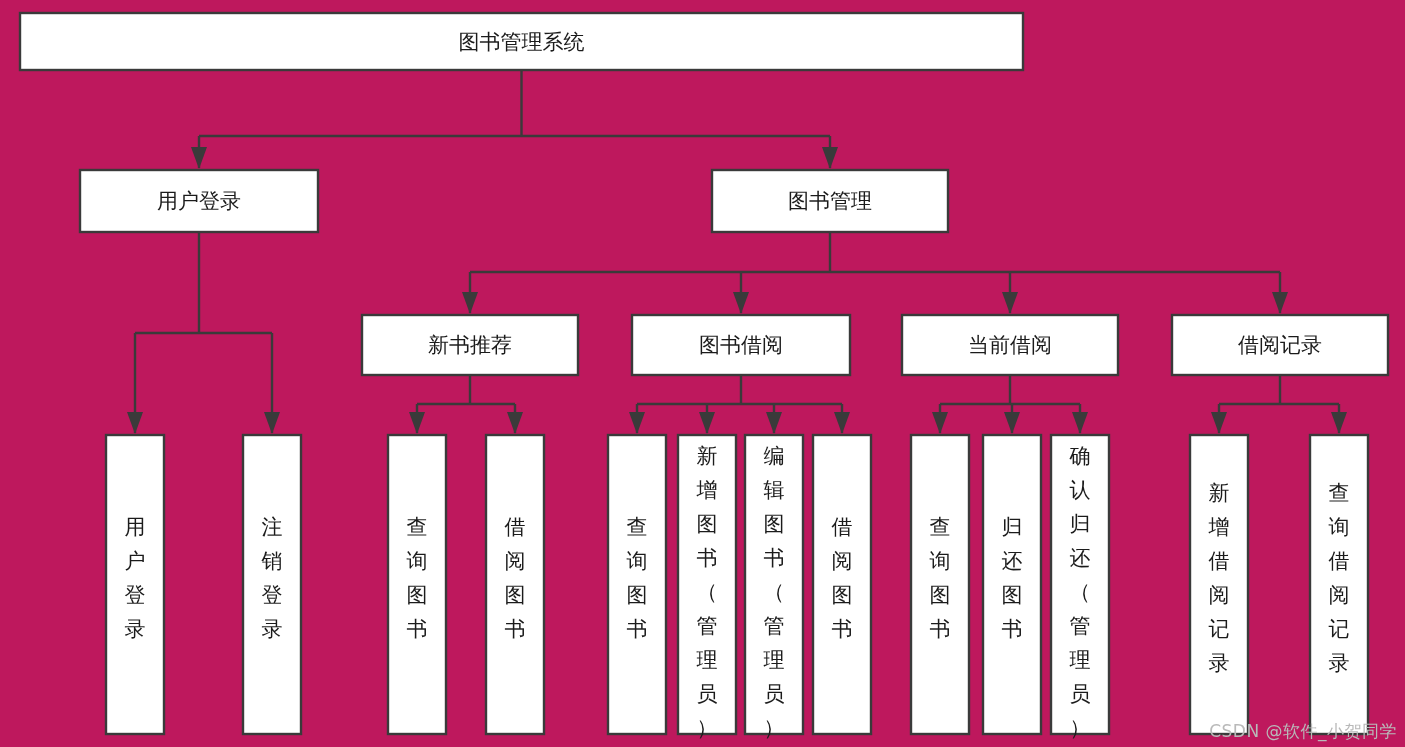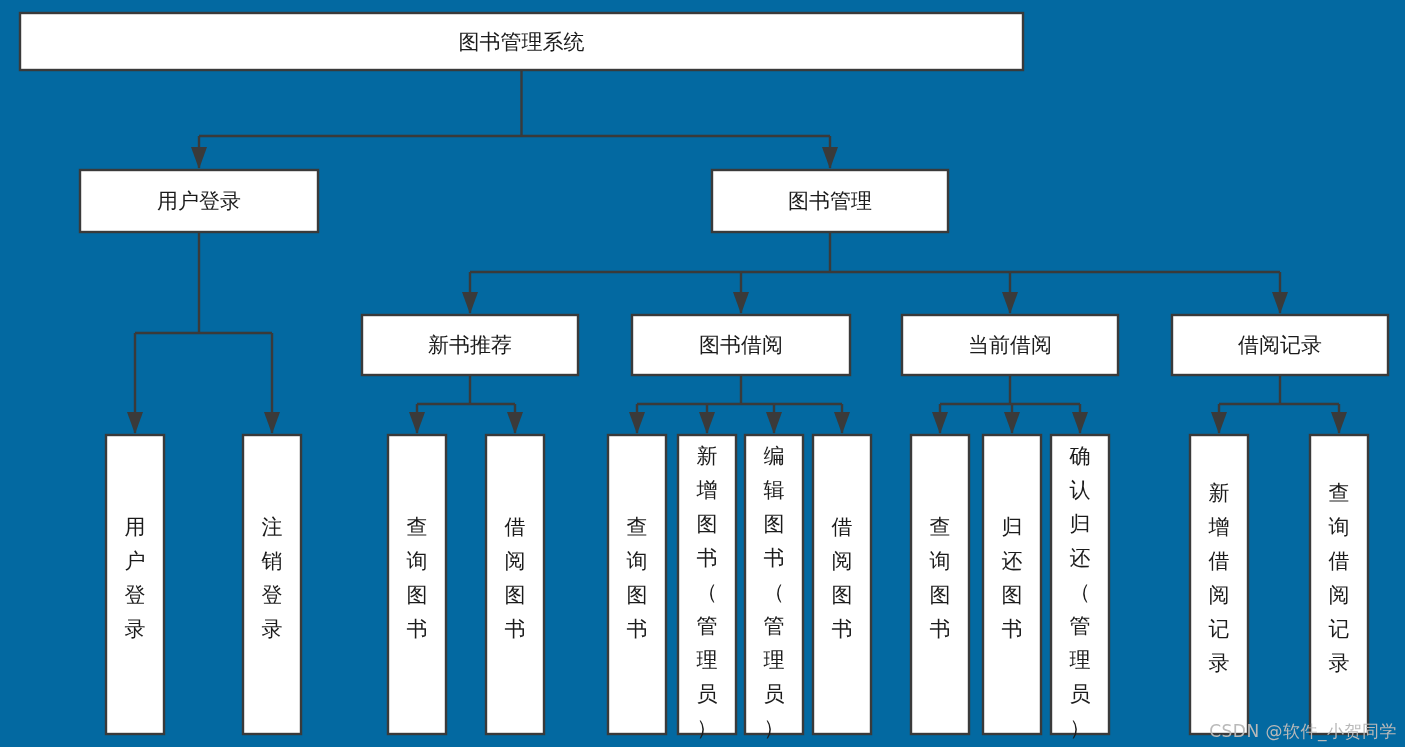--- a/index.html
+++ b/index.html
@@ -8,21 +8,21 @@
     padding: 0;
     background: #ffffff;
   }
   body {
     font-family: "DejaVu Sans", "Liberation Sans", sans-serif;
   }
   #diagram-root {
     position: relative;
     width: 1405px;
     height: 747px;
-    background: #0369a1;
+    background: #be185d;
     overflow: hidden;
   }
   svg.diagram-canvas {
     position: absolute;
     top: 0;
     left: 0;
     width: 1405px;
     height: 747px;
     display: block;
   }

